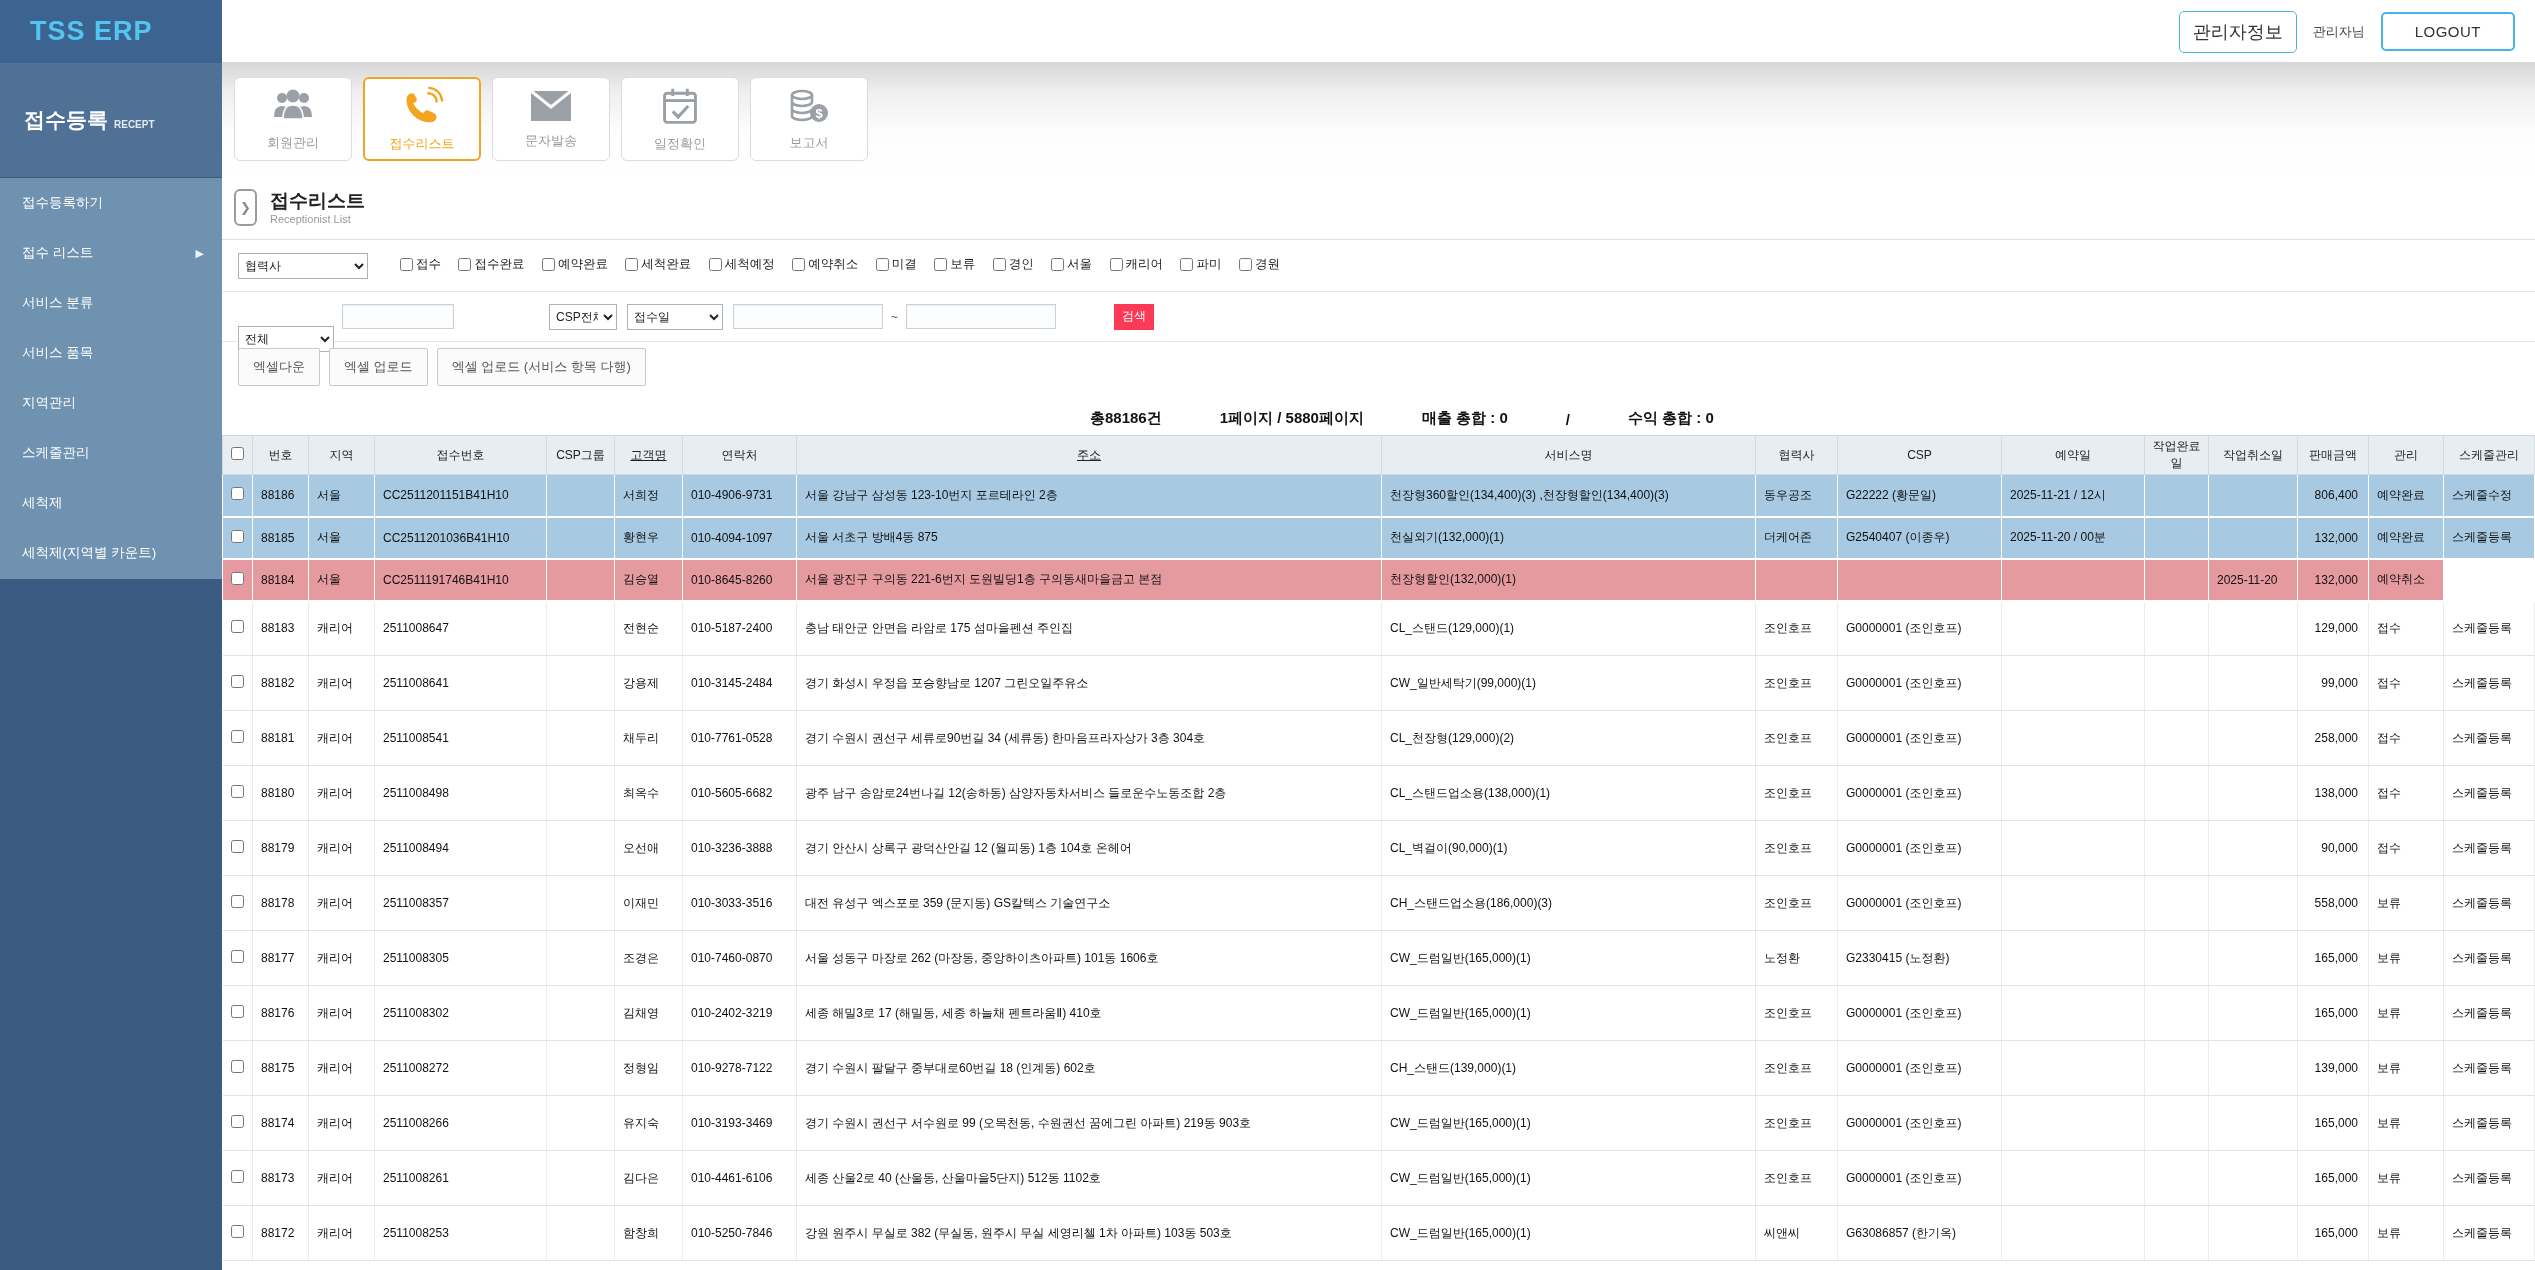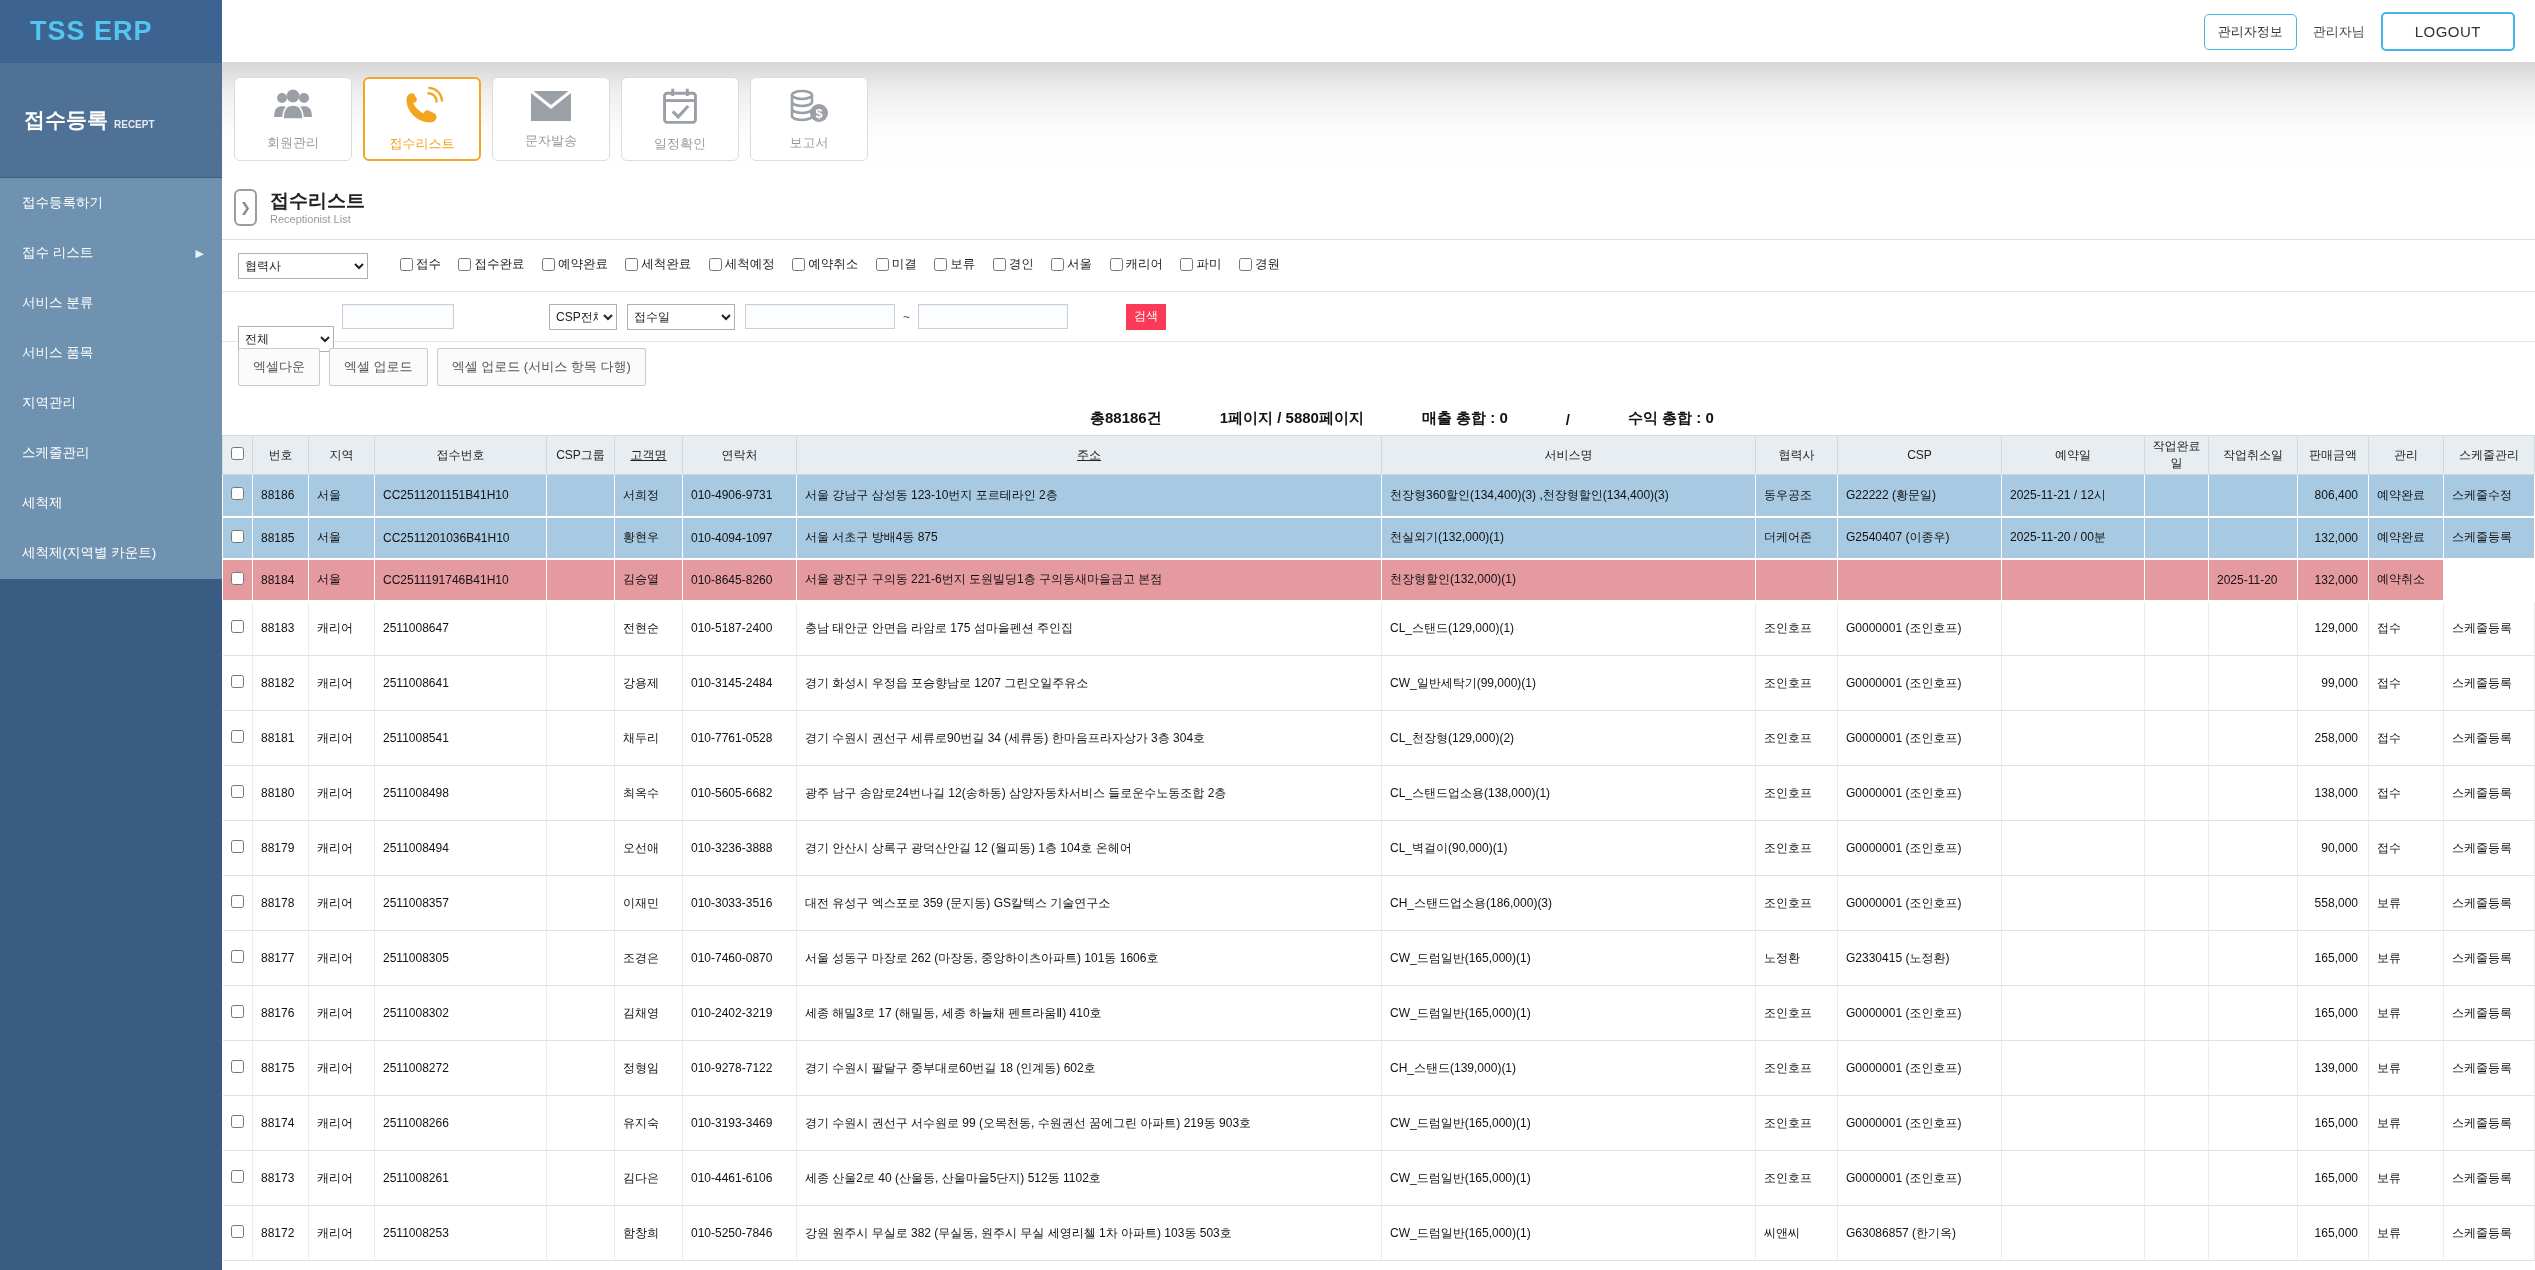--- a/index.html
+++ b/index.html
@@ -7,21 +7,21 @@
     font-family:"Liberation Sans","DejaVu Sans",sans-serif; background:#fff; color:#222; }
 
   
   #header { position:absolute; left:0; top:0; width:2535px; height:63px; background:#fff;
     border-bottom:1px solid #d9d9d9; }
   .logo-block { position:absolute; left:0; top:0; width:222px; height:63px; background:#3d6390;
     display:flex; align-items:center; padding-left:30px;text-align:right; }
   .logo-text { color:#52c6f1; font-size:27px; font-weight:bold; letter-spacing:1px; }
   .header-right { position:absolute; right:20px; top:0; height:63px; display:flex; align-items:center; gap:16px; }
   .btn-outline { background:#fff; border:1px solid #47b5e8; border-radius:5px; color:#333;
-    font-size:13px; padding:8px 13px; cursor:pointer; }
+    font-size:18px; padding:8px 13px; cursor:pointer; }
   .btn-logout { font-size:15px; padding:9px 32px; border-width:2px; letter-spacing:.5px; }
   .admin-name { font-size:13px; color:#444; }
 
   
   #sidebar { position:absolute; left:0; top:63px; width:222px; bottom:0; background:#6e92b0; }
   .side-band { height:115px; background:#4e7195; border-bottom:1px solid rgba(0,0,0,.18);
     display:flex; align-items:center; padding-left:24px; }
   .side-band-title { color:#fff; font-size:21px; font-weight:bold; }
   .side-band-sub { color:rgba(255,255,255,.85); font-size:10px; margin-left:6px; margin-top:9px; font-weight:bold;text-align:right; }
   .side-menu { }
@@ -52,21 +52,21 @@
   .filters2 { height:50px; display:flex; align-items:center; padding:0 16px; border-bottom:1px solid #e6e6e6; }
   select { height:26px; border:1px solid #a9b3bb; background:#fff; font-size:12px; color:#222;
     font-family:inherit; padding:0 2px; }
   .sel-partner { width:130px; margin-right:32px; }
   .cb { display:inline-flex; align-items:center; font-size:12.5px; color:#222; margin-right:13px; cursor:pointer; }
   .cb input { width:13px; height:13px; margin-right:3px; }
   .txt { height:25px; border:1px solid #c9d0d6; background:#fcfdfe; box-shadow:inset 0 1px 2px rgba(0,0,0,.06); }
   .sel-type { width:96px; margin-right:8px;margin-top:44px; }
   .inp-keyword { width:112px; margin-right:95px; }
   .sel-csp { width:68px; margin-right:10px; }
-  .sel-datetype { width:108px; margin-right:10px; }
+  .sel-datetype { width:96px; margin-right:10px; }
   .inp-date { width:150px; }
   .tilde { margin:0 8px; font-size:12px; color:#555; }
   .btn-search { background:#fb3a57; color:#fff; border:none; width:40px; height:26px; font-size:12px;
     margin-left:58px; cursor:pointer; font-family:inherit; }
 
   .actions { height:50px; display:flex; align-items:center; gap:9px; padding:0 16px; }
   .btn-excel { background:#fbfbfb; border:1px solid #c9c9c9; color:#555; font-size:13px;
     padding:9px 14px; cursor:pointer; font-family:inherit; border-radius:2px; }
 
   .summary { height:42px; display:flex; align-items:flex-end; padding:0 0 6px 868px; gap:58px;

